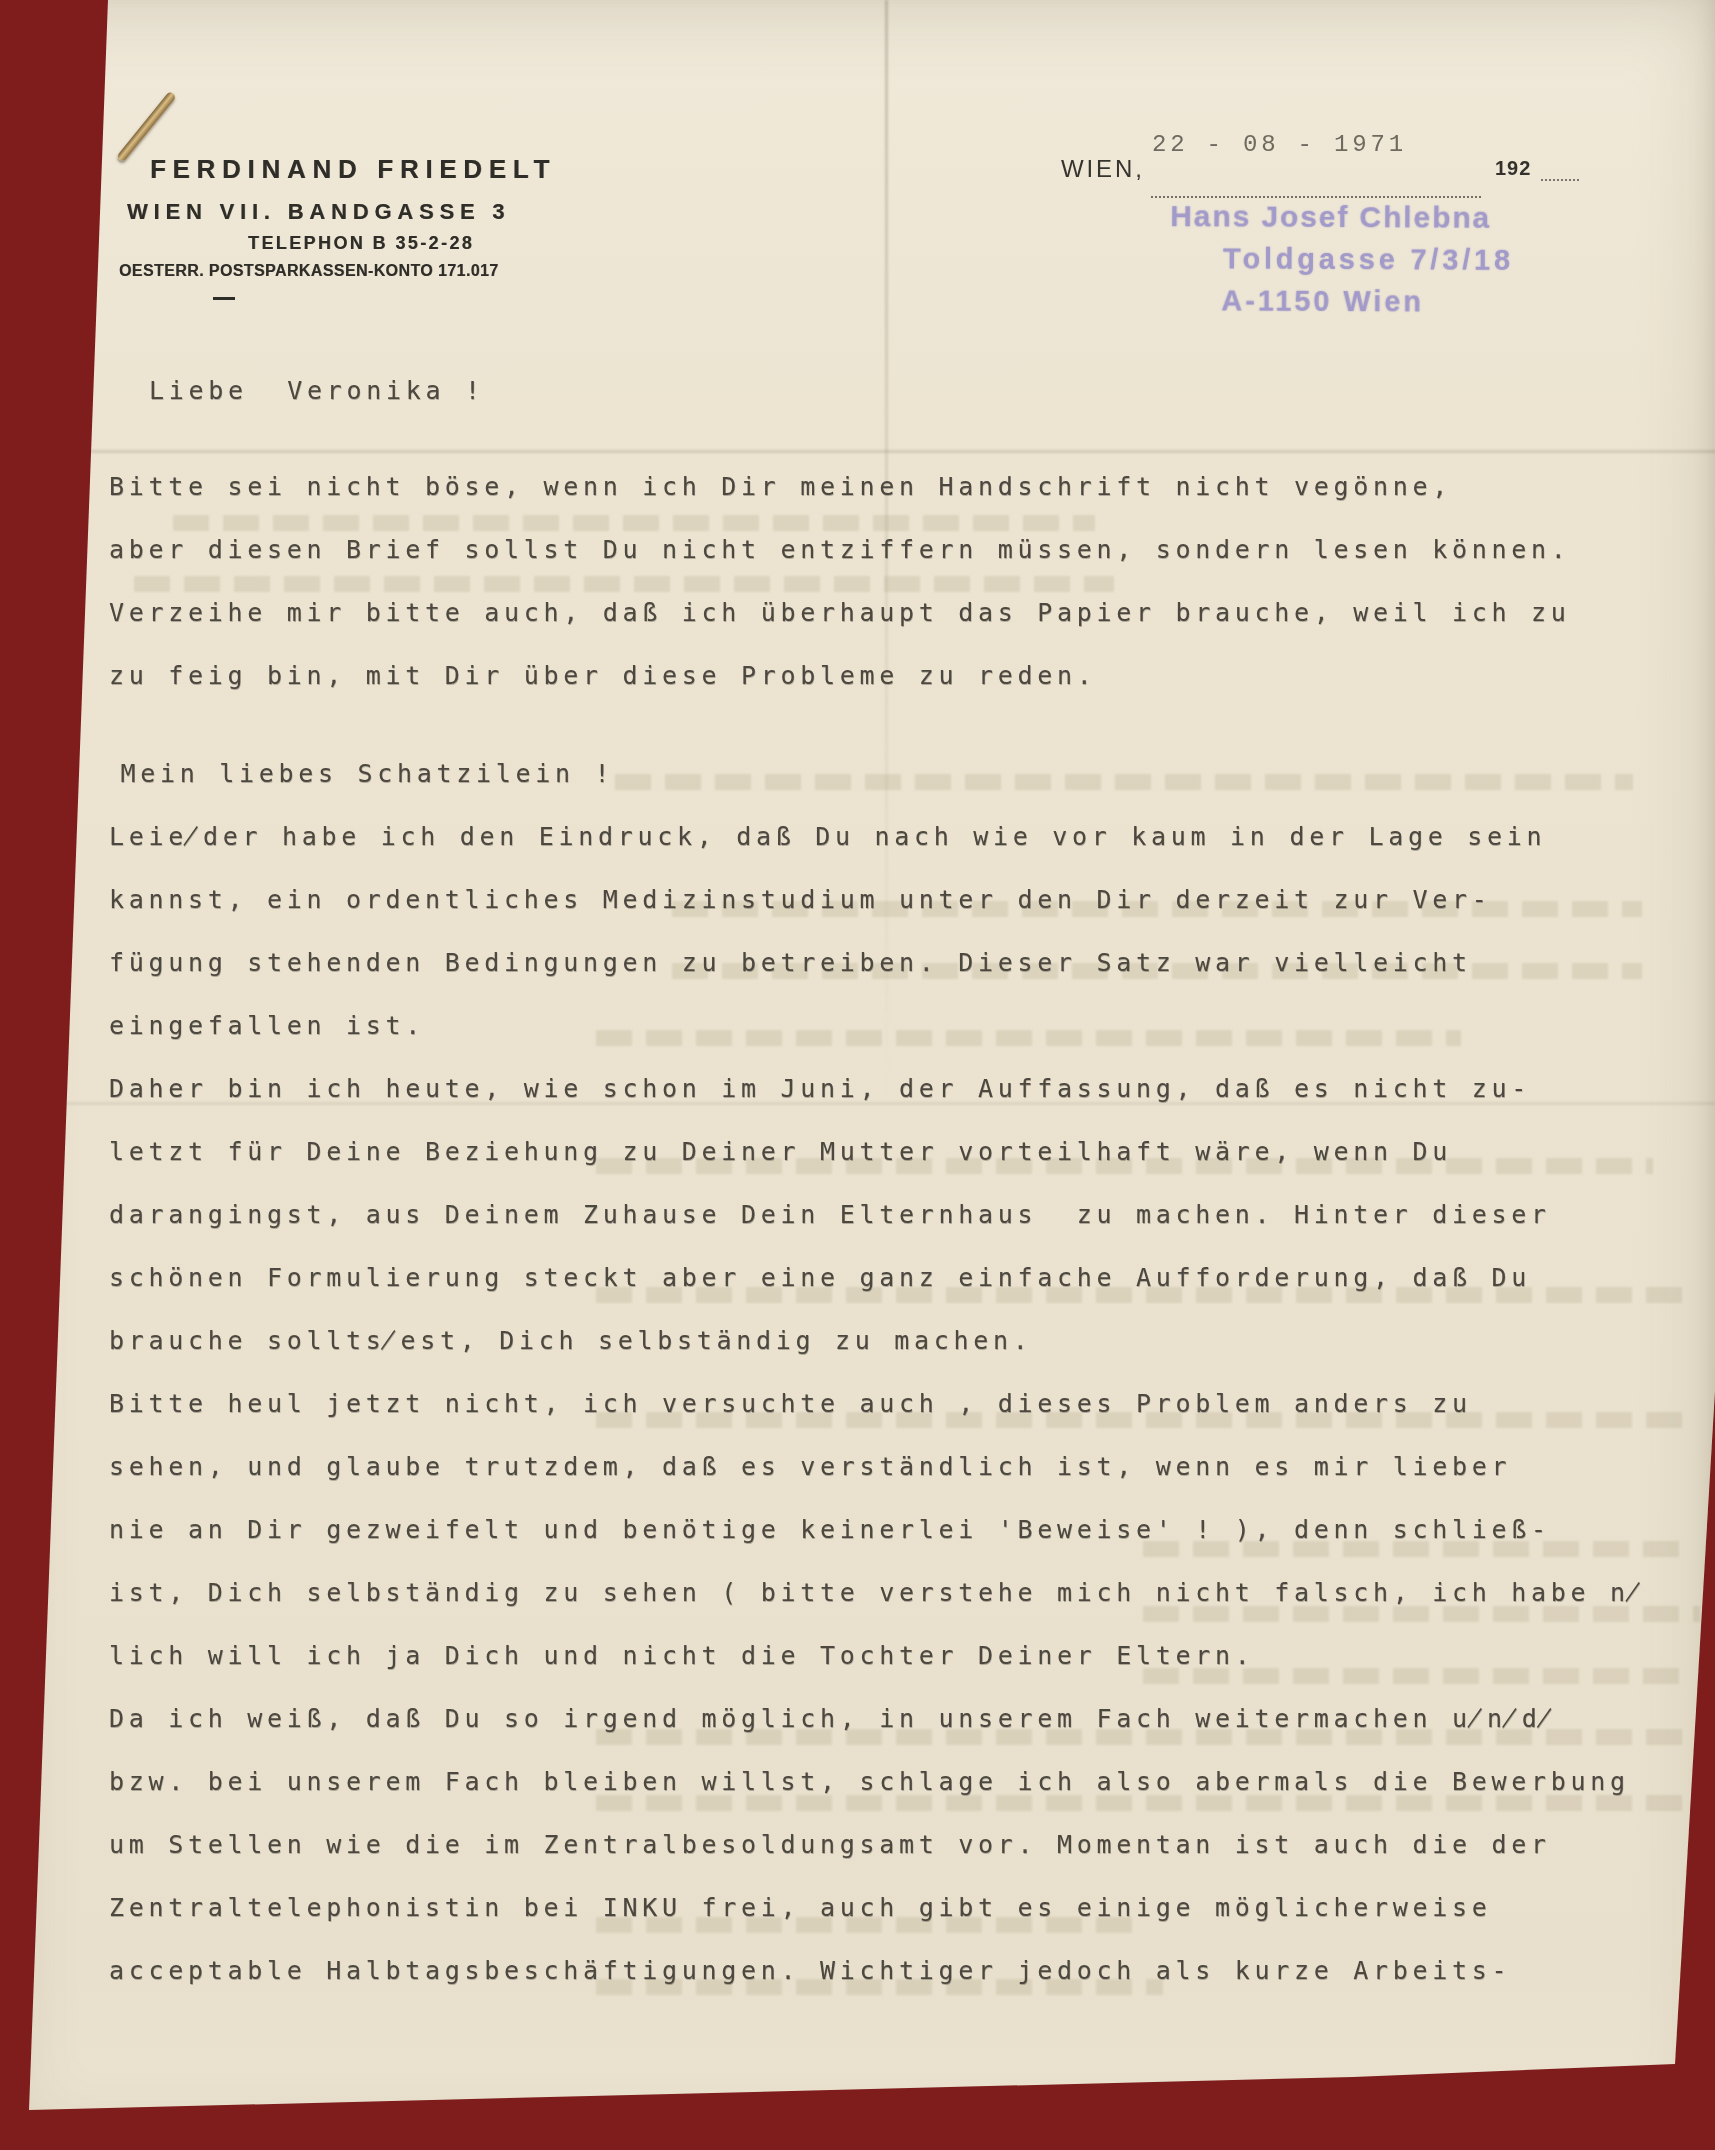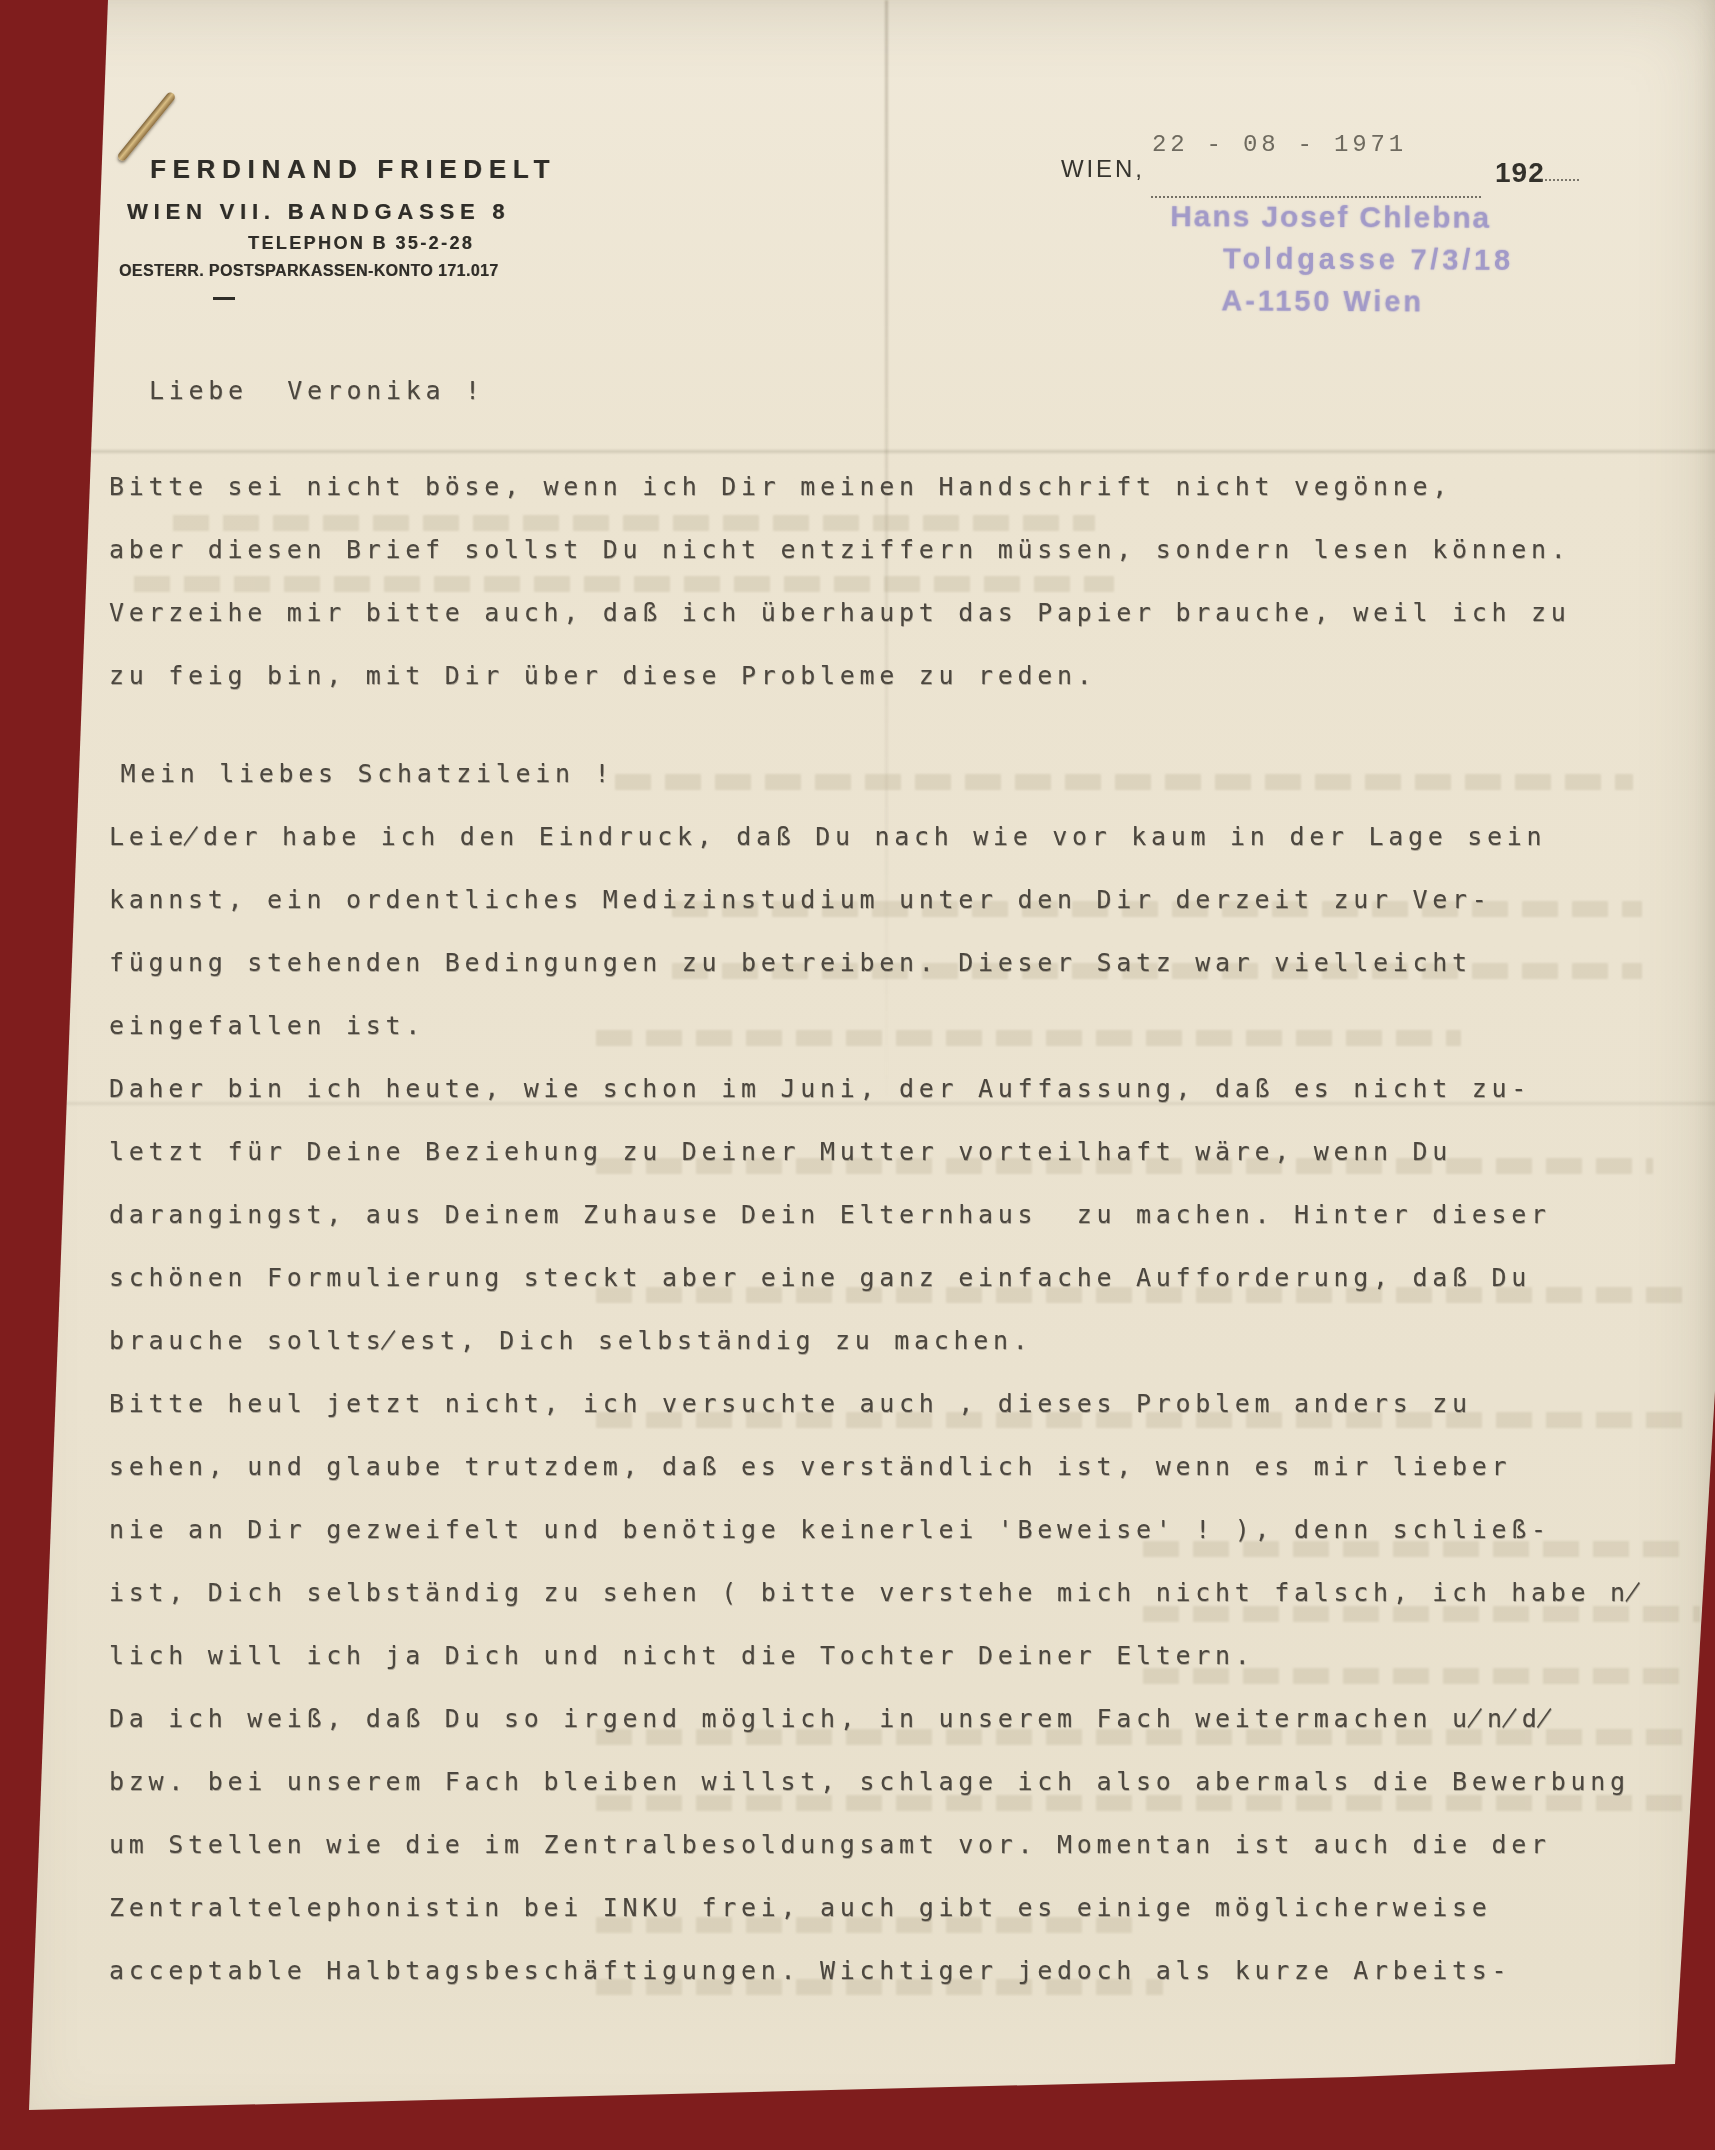--- a/index.html
+++ b/index.html
@@ -30,21 +30,21 @@
   .lh-addr{position:absolute;left:127px;top:199px;font-size:22px;font-weight:700;letter-spacing:5.8px;}
   .lh-phone{position:absolute;left:248px;top:233px;font-size:18px;font-weight:600;letter-spacing:2.4px;}
   .lh-konto{position:absolute;left:119px;top:262px;font-size:16px;font-weight:700;letter-spacing:0.4px;}
   .lh-dash{position:absolute;left:213px;top:297px;width:22px;height:2.9px;background:#2f2d28;}
   
   .city{position:absolute;left:1061px;top:155px;font-size:24px;font-weight:400;letter-spacing:2.9px;color:#36342e;}
   .typed-date{position:absolute;left:1152px;top:131px;font-family:Liberation Mono, monospace;
     font-size:24px;letter-spacing:3.8px;color:#6e6a5f;}
   .date-rule{position:absolute;left:1151px;top:175px;width:330px;height:21px;
     border-bottom:2.9px dotted #4a473f;opacity:.75;}
-  .year-prefix{position:absolute;left:1495px;top:157px;font-size:28px;font-weight:700;
+  .year-prefix{position:absolute;left:1495px;top:157px;font-size:20px;font-weight:700;
     letter-spacing:1px;color:#33312b;}
   .year-rule{position:absolute;left:1541px;top:158px;width:38px;height:21px;
     border-bottom:2.9px dotted #4a473f;opacity:.7;}
   
   .stamp{position:absolute;left:1153px;top:196px;width:355px;color:#a29ac8;
     font-weight:700;text-align:center;filter:blur(0.4px);transform:rotate(.3deg);}
   .stamp div{text-shadow:0 0 1.9px rgba(162,154,200,.65);}
   .stamp-l1{font-size:30px;letter-spacing:1.9px;line-height:42px;}
   .stamp-l2{font-size:29px;letter-spacing:3.8px;line-height:42px;position:relative;left:38px;}
   .stamp-l3{font-size:29px;letter-spacing:2.9px;line-height:42px;position:relative;left:-7.7px;}
@@ -82,21 +82,21 @@
     <div class="ghost" style="left:596px;top:1412px;width:1086px"></div>
     <div class="ghost" style="left:1143px;top:1541px;width:538px"></div>
     <div class="ghost" style="left:1143px;top:1606px;width:557px"></div>
     <div class="ghost" style="left:1143px;top:1668px;width:538px"></div>
     <div class="ghost" style="left:596px;top:1729px;width:1095px"></div>
     <div class="ghost" style="left:596px;top:1795px;width:1086px"></div>
     <div class="ghost" style="left:596px;top:1917px;width:538px"></div>
     <div class="ghost" style="left:596px;top:1979px;width:567px"></div>
 
     <div class="lh lh-name">FERDINAND FRIEDELT</div>
-    <div class="lh lh-addr">WIEN VII. BANDGASSE 8</div>
+    <div class="lh lh-addr">WIEN VII. BANDGASSE 3</div>
     <div class="lh lh-phone">TELEPHON B 35-2-28</div>
     <div class="lh lh-konto">OESTERR. POSTSPARKASSEN-KONTO 171.017</div>
     <div class="lh-dash"></div>
 
     <div class="city">WIEN,</div>
     <div class="typed-date">22 - 08 - 1971</div>
     <div class="date-rule"></div>
     <div class="year-prefix">192</div>
     <div class="year-rule"></div>
 

